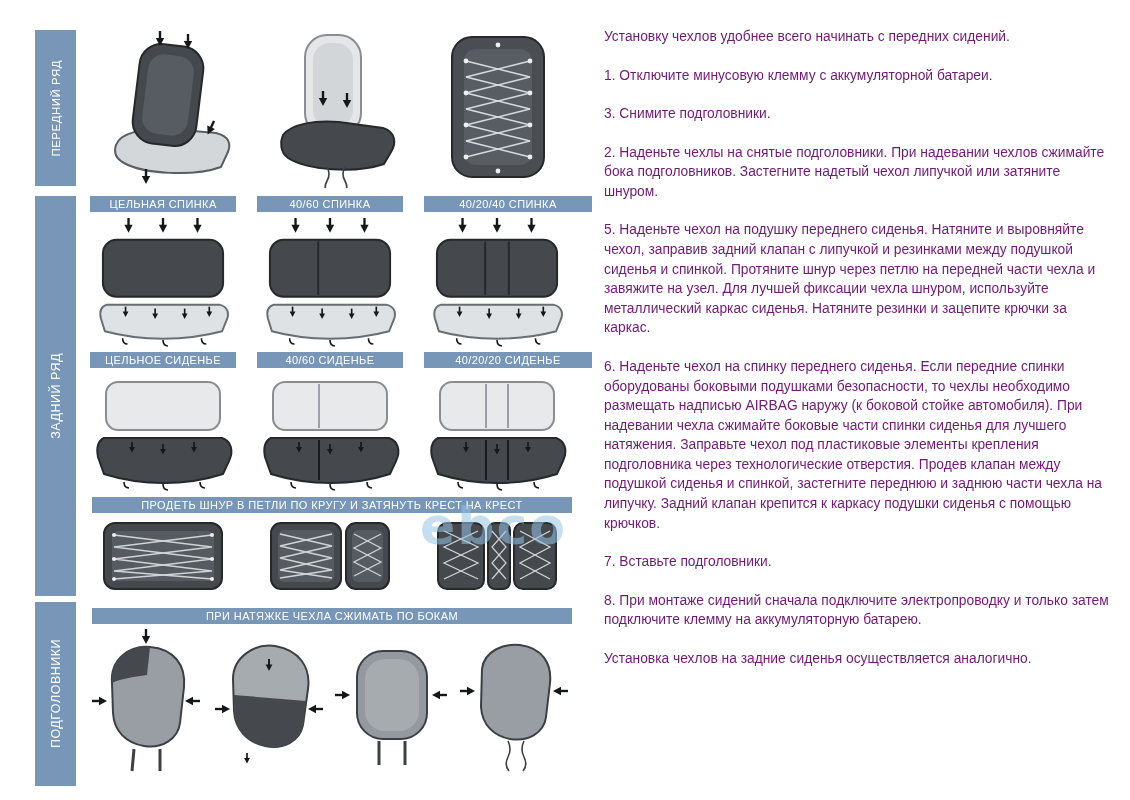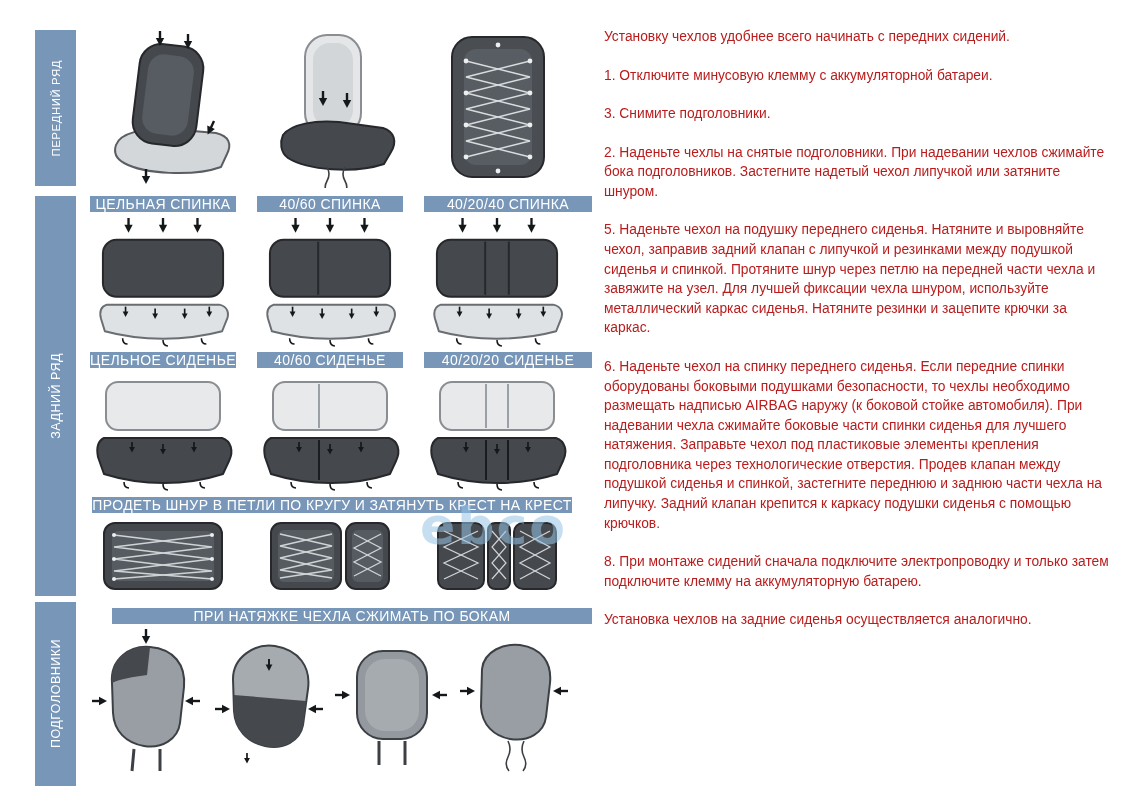--- a/index.html
+++ b/index.html
@@ -11,40 +11,40 @@
           display:flex;align-items:center;justify-content:center;overflow:hidden;}
   .vlabel span{writing-mode:vertical-rl;transform:rotate(180deg);
                font-size:12.5px;letter-spacing:.5px;white-space:nowrap;}
   #lbl-front{top:30px;height:156px;}
   #lbl-front span{font-size:11.5px;}
   #lbl-rear{top:196px;height:400px;}
   #lbl-head{top:602px;height:184px;}
 
   
   .hdr{position:absolute;height:16px;background:#7796b8;color:#fff;
-       font-size:14px;letter-spacing:.4px;display:flex;align-items:center;
+       font-size:11px;letter-spacing:.4px;display:flex;align-items:center;
        justify-content:center;white-space:nowrap;}
   .c1{left:90px;width:146px;} .c2{left:257px;width:146px;} .c3{left:424px;width:168px;}
   .full{left:92px;width:480px;}
-  .row-bh{top:196px;} .row-ch{top:352px;} .row-lh{top:497px;} .row-hh{top:608px;margin-left:20px;}
+  .row-bh{top:196px;} .row-ch{top:352px;} .row-lh{top:497px;} .row-hh{top:608px;}
 
   
   .drow{position:absolute;left:90px;width:480px;display:flex;
         justify-content:space-between;align-items:stretch;}
   #front-row{top:30px;height:158px;}
   #back-backrests{top:216px;height:132px;}
   #back-cushions{top:372px;height:122px;}
   #lacing-row{top:517px;height:78px;}
   #headrest-row{top:628px;height:152px;}
   .cell{flex:0 0 auto;}
   .cell svg{display:block;width:100%;height:100%;}
   .cell.w150{width:150px;} .cell.w146{width:146px;} .cell.w112{width:112px;}
 
   
-  .text-col{position:absolute;left:604px;top:27px;width:510px;color:#b91c1c;}
+  .text-col{position:absolute;left:604px;top:27px;width:510px;color:#701a75;}
   .text-col p{margin:0 0 19px 0;font-size:13.8px;line-height:1.42;}
 
   
   .watermark{position:absolute;left:420px;top:496px;font-size:52px;font-weight:bold;
              color:rgba(150,195,228,.55);letter-spacing:2px;z-index:5;
              pointer-events:none;font-family:"DejaVu Sans",sans-serif;}
 </style>
 </head>
 <body>
 
@@ -306,19 +306,20 @@
     </div>
   </div>
 
   <div class="text-col">
     <p>Установку чехлов удобнее всего начинать с передних сидений.</p>
     <p>1. Отключите минусовую клемму с аккумуляторной батареи.</p>
     <p>3. Снимите подголовники.</p>
     <p>2. Наденьте чехлы на снятые подголовники. При надевании чехлов сжимайте бока подголовников. Застегните надетый чехол липучкой или затяните шнуром.</p>
     <p>5. Наденьте чехол на подушку переднего сиденья. Натяните и выровняйте чехол, заправив задний клапан с липучкой и резинками между подушкой сиденья и спинкой. Протяните шнур через петлю на передней части чехла и завяжите на узел. Для лучшей фиксации чехла шнуром, используйте металлический каркас сиденья. Натяните резинки и зацепите крючки за каркас.</p>
     <p>6. Наденьте чехол на спинку переднего сиденья. Если передние спинки оборудованы боковыми подушками безопасности, то чехлы необходимо размещать надписью AIRBAG наружу (к боковой стойке автомобиля). При надевании чехла сжимайте боковые части спинки сиденья для лучшего натяжения. Заправьте чехол под пластиковые элементы крепления подголовника через технологические отверстия. Продев клапан между подушкой сиденья и спинкой, застегните переднюю и заднюю части чехла на липучку. Задний клапан крепится к каркасу подушки сиденья с помощью крючков.</p>
+    <p>7. Вставьте подголовники.</p>
     <p>8. При монтаже сидений сначала подключите электропроводку и только затем подключите клемму на аккумуляторную батарею.</p>
     <p>Установка чехлов на задние сиденья осуществляется аналогично.</p>
   </div>
 
   <div class="watermark">ebco</div>
 
 </div>
 
 </body></html>

